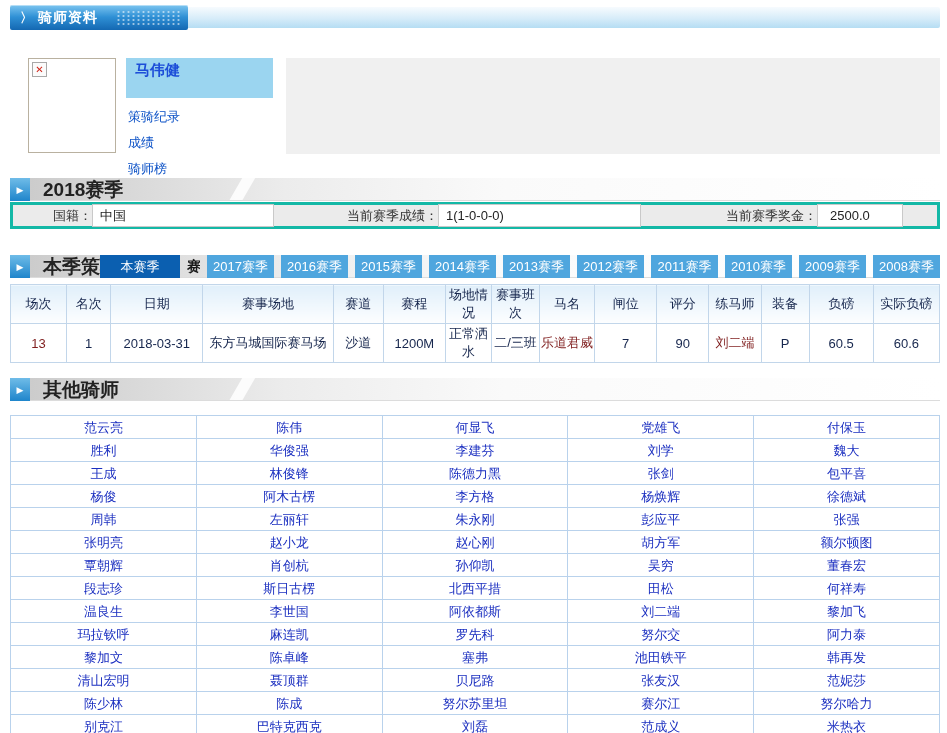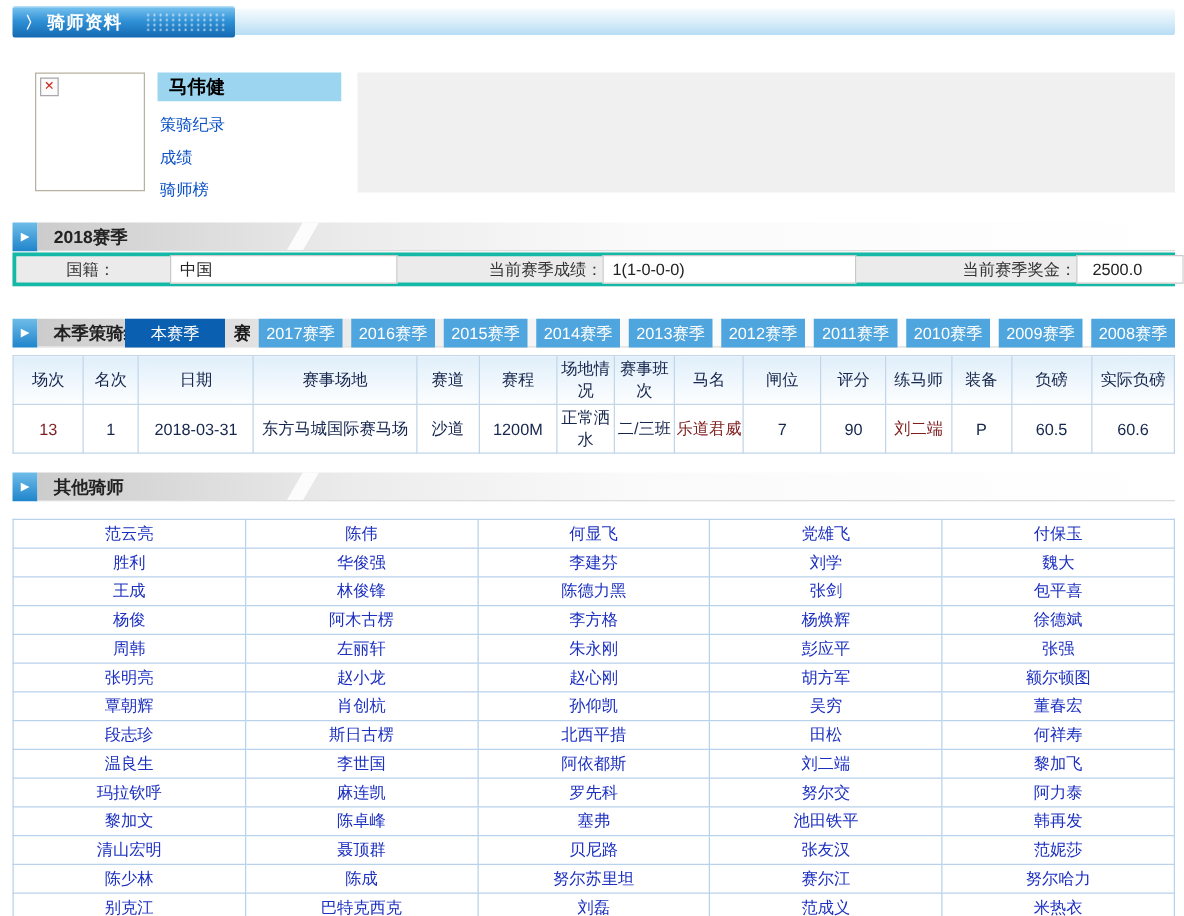--- a/index.html
+++ b/index.html
@@ -22,33 +22,33 @@
           background:linear-gradient(#f7fbfe,#d6ecf9 55%,#b5ddf3);
           background-blend-mode:normal; }
 
   
   .profile { margin:28px 7px 0 10px; height:96px; display:flex; }
   .photo { margin-left:18px; width:88px; height:95px; border:1px solid #b9b1a0; background:#fff; }
   .broken { display:inline-block; margin:3px; width:15px; height:15px; border:1px solid #a8a8a8;
             background:#fbfbfb; color:#d02318; font-size:10px; line-height:13px;
             text-align:center; font-weight:bold; }
   .profile-mid { margin-left:10px; width:147px; }
-  .name-hd { height:23px; line-height:23px; background:#9bd5f0; font-size:15px; font-weight:bold;
-             color:#000000; padding-left:9px; }
+  .name-hd { height:40px; line-height:23px; background:#9bd5f0; font-size:15px; font-weight:bold;
+             color:#1d4ed8; padding-left:9px; }
   .profile-links a { display:block; margin:12px 0 0 2px; color:#0a50c6; font-size:13px;
              line-height:14px; text-decoration:none; cursor:pointer; }
   .profile-panel { flex:1; margin-left:13px; background:#f0f0f0; }
 
   
   .section { margin:0 7px 0 10px; }
   .sec-hd { height:23px; display:flex; position:relative; }
   .arrow-box { width:20px; background:linear-gradient(#6fbce8,#1f85cb); color:#fff; font-size:9px;
                display:flex; align-items:center; justify-content:center; flex:none; }
   .sec-bar { flex:1; position:relative; overflow:hidden; padding-left:13px;
-             font-size:14px; font-weight:bold; color:#222; line-height:23px;
+             font-size:19px; font-weight:bold; color:#222; line-height:23px;
              background:linear-gradient(to right,#cccccc,#ececec 28%,#fafafa 52%,#ffffff);
              border-bottom:1px solid #dcdcdc; }
   .slash { position:absolute; left:205px; top:-5px; width:13px; height:35px; background:#fff;
            opacity:.85; transform:skewX(-30deg); }
 
   
   .sec-season { margin-top:24px; }
   .info-row { margin-top:1px; height:27px; background:#ebebeb; border:3px solid #14b8a6;
               display:flex; align-items:center; font-size:13px; color:#333; }
   .if-label { text-align:right; flex:none; }
@@ -113,21 +113,21 @@
   <div class="section sec-season">
     <div class="sec-hd">
       <span class="arrow-box">▶</span>
       <div class="sec-bar">
         <span>2018赛季</span>
         <span class="slash"></span>
       </div>
     </div>
     <div class="info-row">
         <span class="if-label" style="width: 79px;">国籍：</span>
-        <span class="if-val" style="width: 182px; margin-left: 44px;">中国</span>
+        <span class="if-val" style="width: 182px;">中国</span>
         <span class="if-label" style="width: 164px;">当前赛季成绩：</span>
         <span class="if-val" style="width: 203px;">1(1-0-0-0)</span>
         <span class="if-label" style="width: 176px;">当前赛季奖金：</span>
         <span class="if-val" style="width: 86px; padding-left: 12px;">2500.0</span>
       </div>
   </div>
 
   <div class="section sec-record">
     <div class="sec-hd">
       <span class="arrow-box">▶</span>

